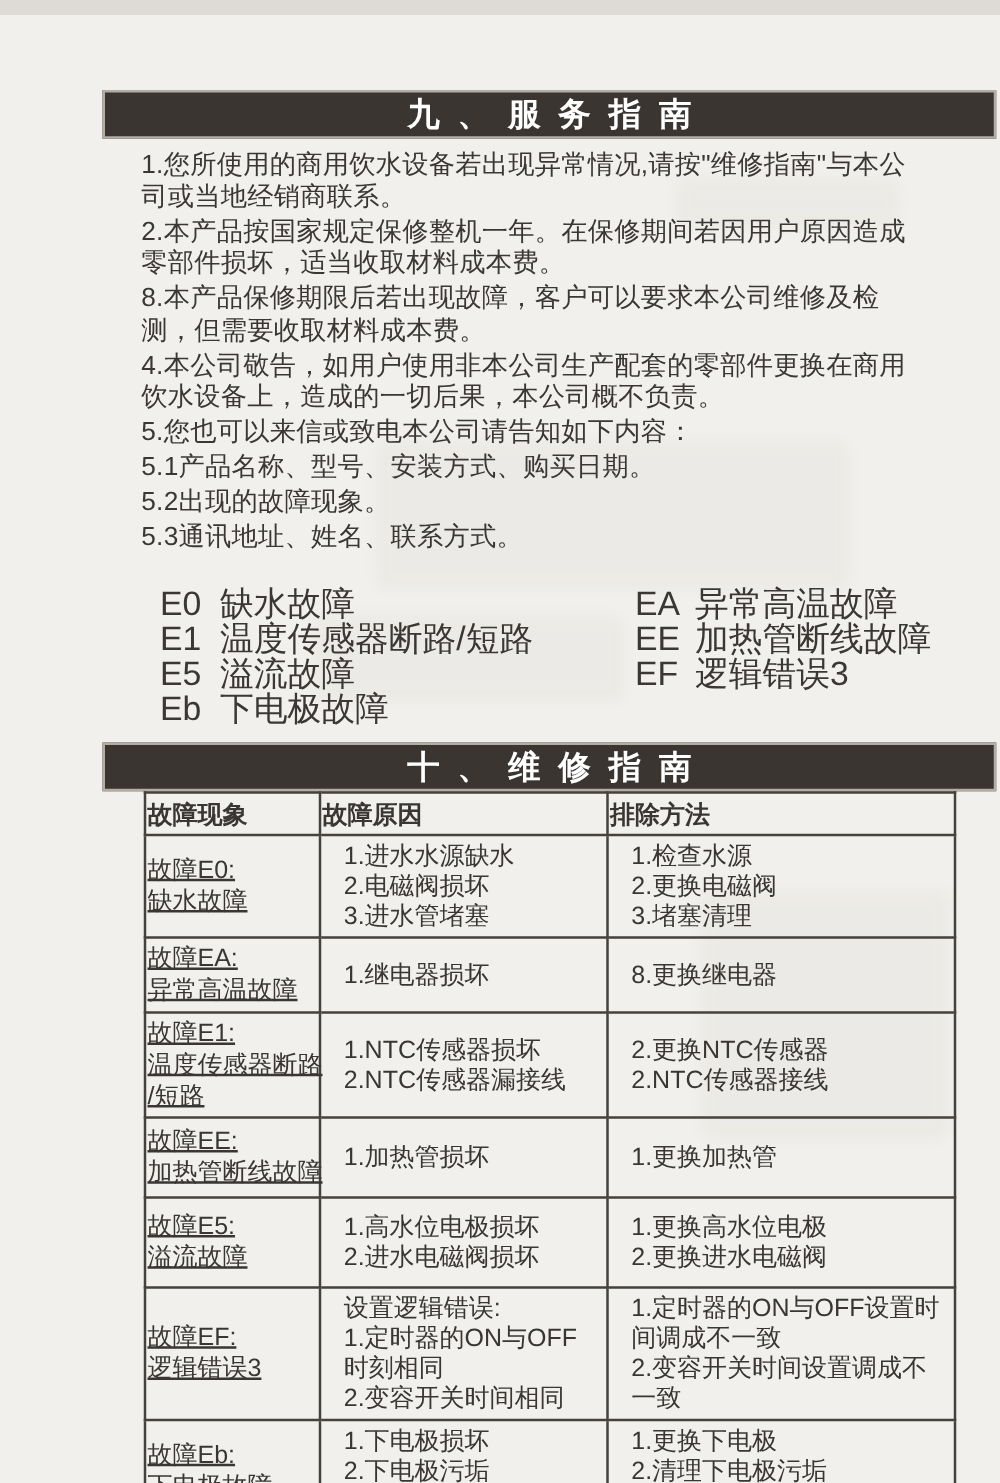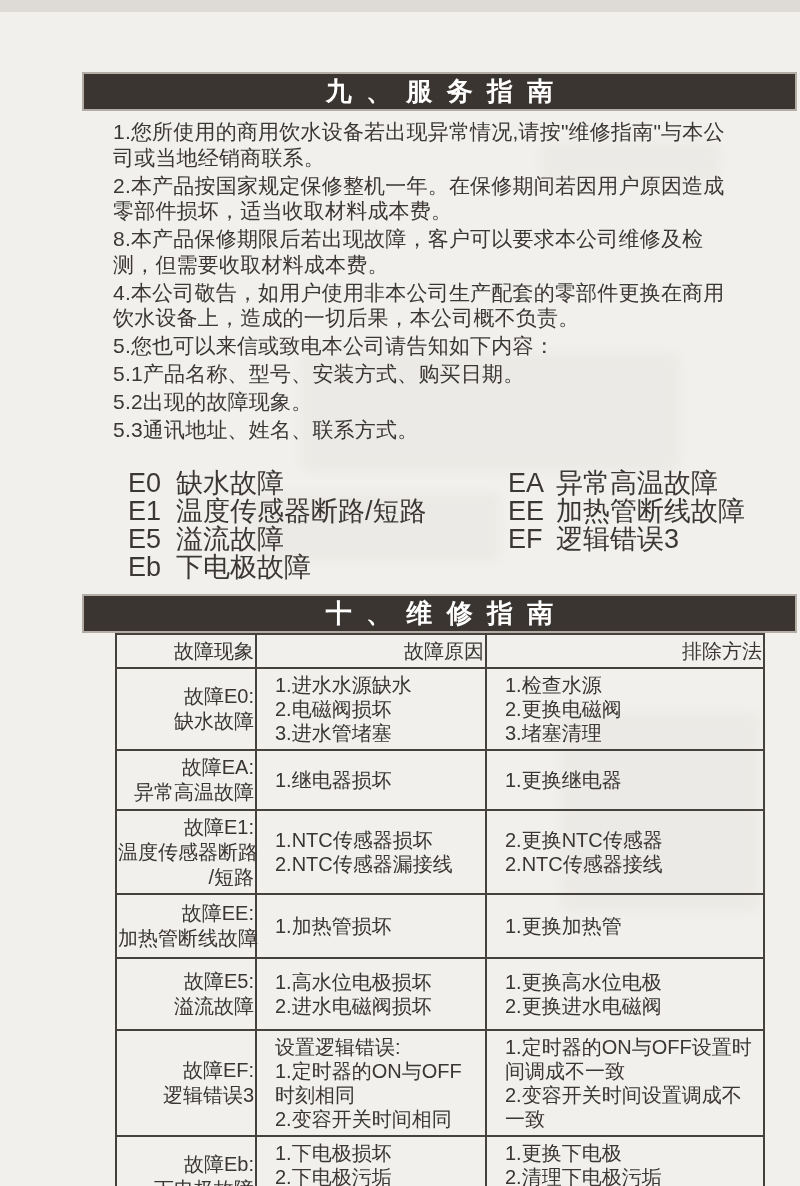--- a/index.html
+++ b/index.html
@@ -36,22 +36,22 @@
   .codes-right { flex:1; }
   .code-item { display:flex; font-size:27px; line-height:28px; }
   .code-item .code { width:48px; flex:0 0 48px; }
 
   table.repair {
     position:absolute; top:621px; left:115px; width:648px;
     border-collapse:collapse; table-layout:fixed;
     font-size:20px; color:#393633;
   }
   table.repair th, table.repair td { border:2px solid #45413d; }
-  table.repair th { height:30px; font-weight:normal; text-align:right;border-radius:12px; }
-  td.phen { text-align:right; vertical-align:middle; line-height:25px; }
+  table.repair th { height:30px; font-weight:bold; text-align:left;border-radius:12px; }
+  td.phen { text-align:left; vertical-align:middle; line-height:25px;text-decoration:underline; }
   td.phen div { white-space:nowrap; }
   td.cell { padding:4px 4px 4px 18px; vertical-align:middle; line-height:24px; }
 </style>
 </head>
 <body>
 
 <div class="page">
 
   <div class="ghost" style="left:540px; top:130px; width:180px; height:40px;"></div>
   <div class="ghost" style="left:300px; top:340px; width:380px; height:120px;"></div>
@@ -144,21 +144,21 @@
         </tr>
         <tr style="height: 60px;">
           <td class="phen">
             <div>故障EA:</div>
             <div>异常高温故障</div>
           </td>
           <td class="cell">
             <div>1.继电器损坏</div>
           </td>
           <td class="cell">
-            <div>1.更换继电器</div>
+            <div>8.更换继电器</div>
           </td>
         </tr>
         <tr style="height: 84px;">
           <td class="phen">
             <div>故障E1:</div>
             <div>温度传感器断路</div>
             <div>/短路</div>
           </td>
           <td class="cell">
             <div>1.NTC传感器损坏</div>

